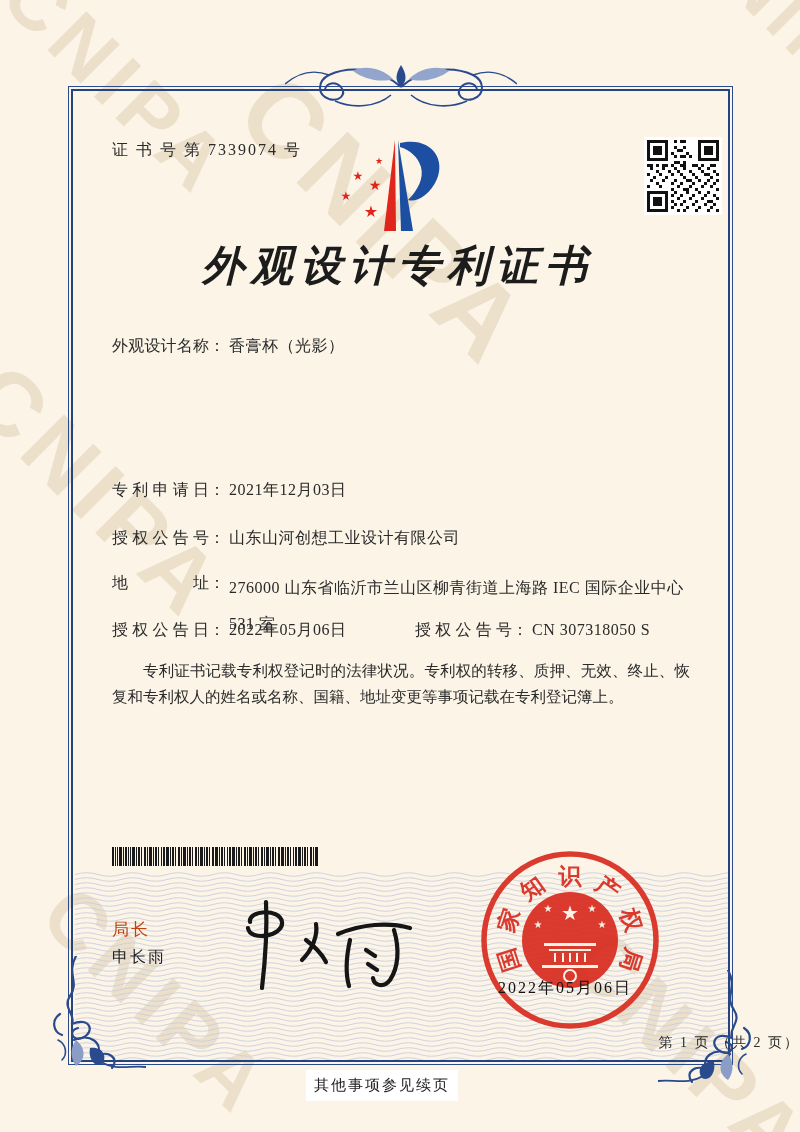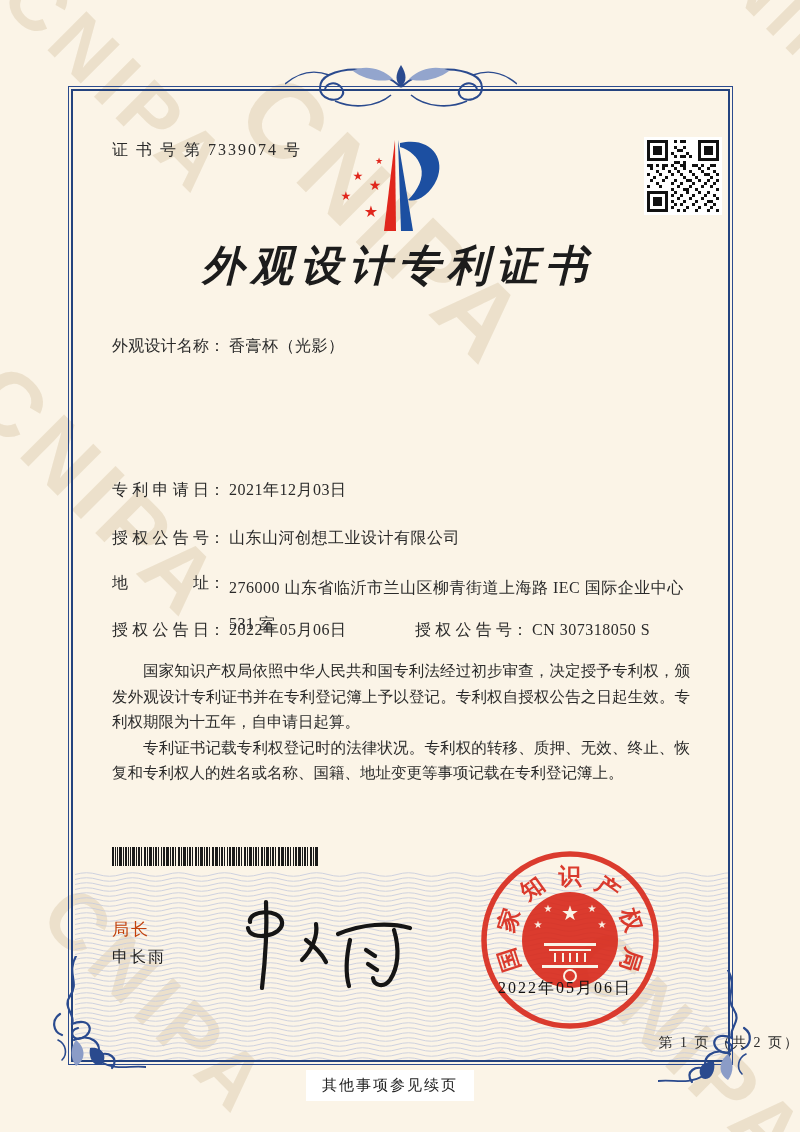--- a/index.html
+++ b/index.html
@@ -32,21 +32,21 @@
   .sig-role{position:absolute;left:112px;top:918px;font-size:17px;letter-spacing:2px;
             font-family:"Liberation Sans",sans-serif;color:#c2410c;z-index:4;}
   .sig-name{position:absolute;left:112px;top:947px;font-size:16px;letter-spacing:2px;
             font-family:"Liberation Sans",sans-serif;color:#222;z-index:4;}
   .signature{position:absolute;left:232px;top:896px;z-index:4;}
   .seal{position:absolute;left:478px;top:848px;z-index:5;opacity:0.9;}
   .seal-date{position:absolute;left:498px;top:978px;width:160px;font-size:16px;letter-spacing:2px;
              color:#131313;z-index:6;}
   .page-info{position:absolute;left:0;right:0;top:1034px;text-align:right;font-size:14px;
              letter-spacing:2px;z-index:4;}
-  .continuation{position:absolute;left:306px;top:1070px;background:#ffffff;padding:6px 16px;
+  .continuation{position:absolute;left:306px;top:1070px;background:#ffffff;padding:6px 8px;
                 font-size:15px;letter-spacing:2px;color:#222;z-index:4;}
 </style>
 </head>
 <body>
 
 <div class="page">
 
   <div class="wm" style="left:-25px;top:35px;font-size:80px;">CNIPA</div>
   <div class="wm" style="left:205px;top:160px;font-size:105px;">CNIPA</div>
   <div class="wm" style="left:-60px;top:440px;font-size:90px;">CNIPA</div>
@@ -155,21 +155,20 @@
   <div class="frow" style="top:620px;">
     <span class="flabel">授权公告日</span><span class="colon">：</span>
     <span class="fvalue">2022年05月06日</span>
     <span class="fgroup2">
       <span class="flabel">授权公告号</span><span class="colon">：</span>
       <span class="fvalue">CN 307318050 S</span>
     </span>
   </div>
 
   <div class="bodytext">
-    <p>国家知识产权局依照中华人民共和国专利法经过初步审查，决定授予专利权，颁发外观设计专利证书并在专利登记簿上予以登记。专利权自授权公告之日起生效。专利权期限为十五年，自申请日起算。</p>
     <p>专利证书记载专利权登记时的法律状况。专利权的转移、质押、无效、终止、恢复和专利权人的姓名或名称、国籍、地址变更等事项记载在专利登记簿上。</p>
   </div>
 
   <svg class="barcode" width="208" height="19" viewBox="0 0 208 19">
     <path fill="#1a1a1a" d="M0 0h2v19h-2zM3 0h1v19h-1zM5 0h1v19h-1zM7 0h3v19h-3zM11 0h1v19h-1zM13 0h2v19h-2zM16 0h1v19h-1zM18 0h1v19h-1zM20 0h3v19h-3zM24 0h1v19h-1zM26 0h2v19h-2zM29 0h1v19h-1zM32 0h2v19h-2zM35 0h1v19h-1zM37 0h3v19h-3zM41 0h1v19h-1zM43 0h2v19h-2zM46 0h1v19h-1zM49 0h1v19h-1zM51 0h2v19h-2zM54 0h3v19h-3zM58 0h1v19h-1zM60 0h2v19h-2zM63 0h1v19h-1zM66 0h2v19h-2zM69 0h1v19h-1zM71 0h3v19h-3zM75 0h1v19h-1zM77 0h2v19h-2zM80 0h1v19h-1zM83 0h2v19h-2zM86 0h1v19h-1zM88 0h3v19h-3zM92 0h1v19h-1zM94 0h2v19h-2zM97 0h1v19h-1zM100 0h2v19h-2zM103 0h3v19h-3zM107 0h1v19h-1zM109 0h2v19h-2zM112 0h1v19h-1zM115 0h1v19h-1zM117 0h2v19h-2zM120 0h3v19h-3zM124 0h1v19h-1zM126 0h2v19h-2zM129 0h1v19h-1zM132 0h2v19h-2zM135 0h1v19h-1zM137 0h3v19h-3zM141 0h1v19h-1zM143 0h2v19h-2zM146 0h1v19h-1zM149 0h2v19h-2zM152 0h1v19h-1zM154 0h3v19h-3zM158 0h1v19h-1zM160 0h2v19h-2zM163 0h1v19h-1zM166 0h2v19h-2zM169 0h3v19h-3zM173 0h1v19h-1zM175 0h2v19h-2zM178 0h1v19h-1zM181 0h1v19h-1zM183 0h2v19h-2zM186 0h3v19h-3zM190 0h1v19h-1zM192 0h2v19h-2zM195 0h1v19h-1zM198 0h2v19h-2zM201 0h1v19h-1zM203 0h3v19h-3z"></path>
   </svg>
 
   <div class="sig-role">局长</div>
   <div class="sig-name">申长雨</div>
   <svg class="signature" width="190" height="95" viewBox="0 0 190 95">

